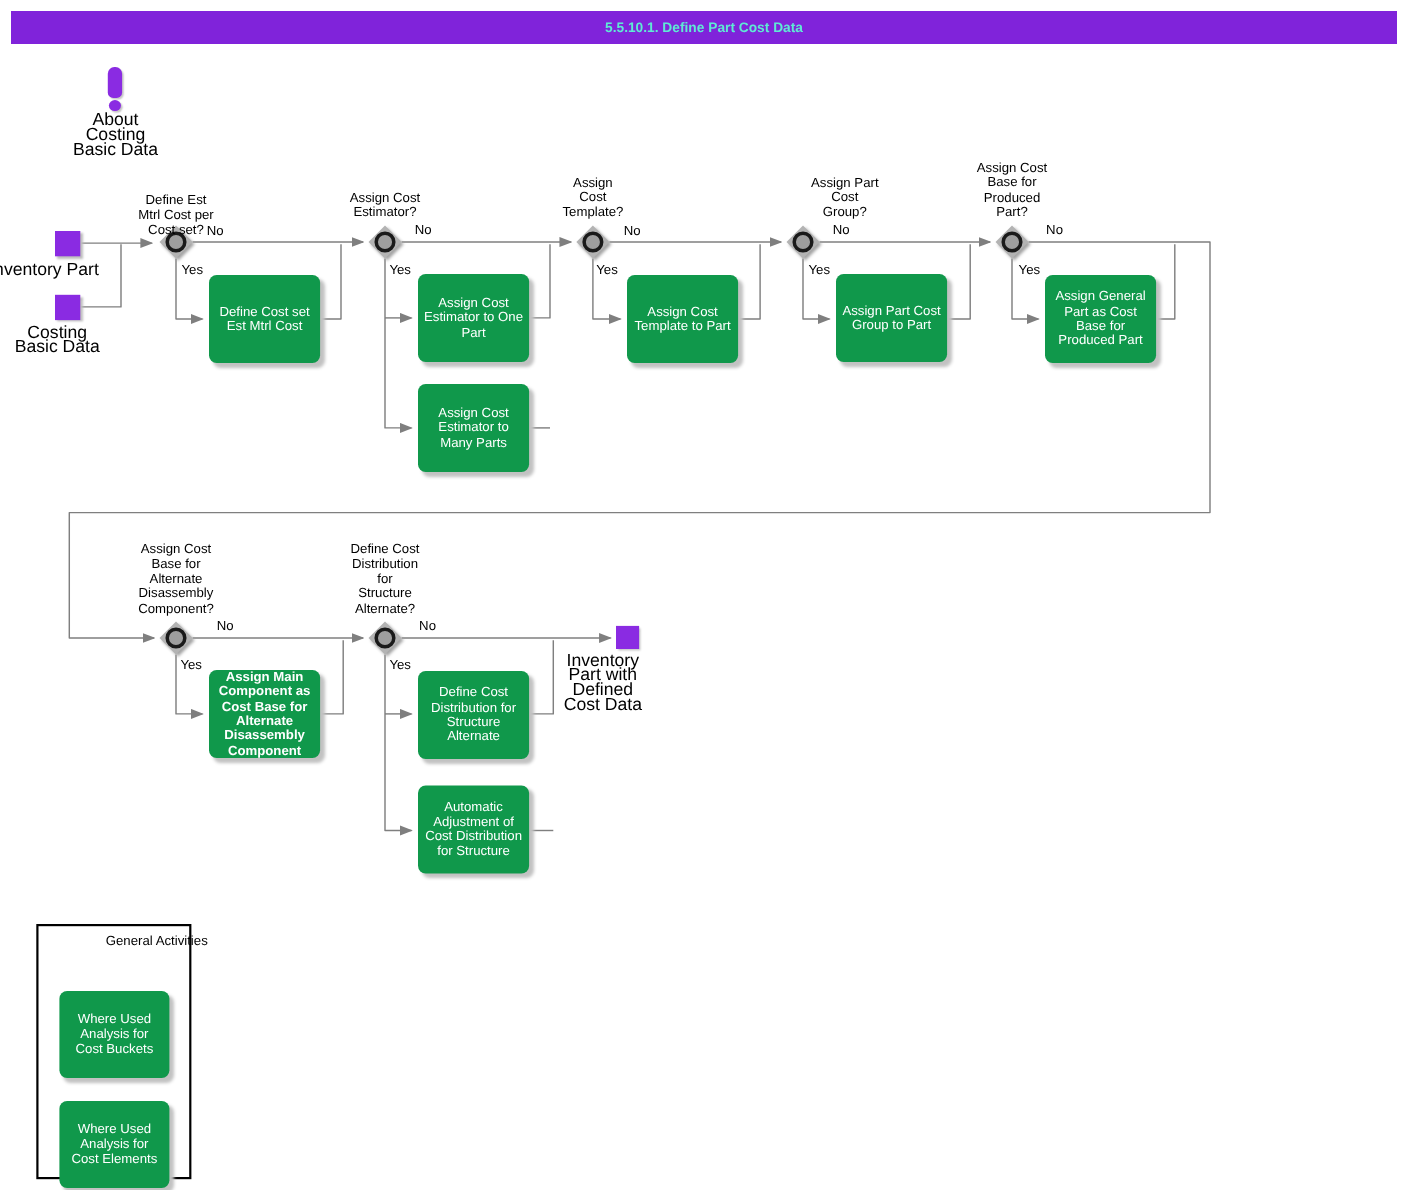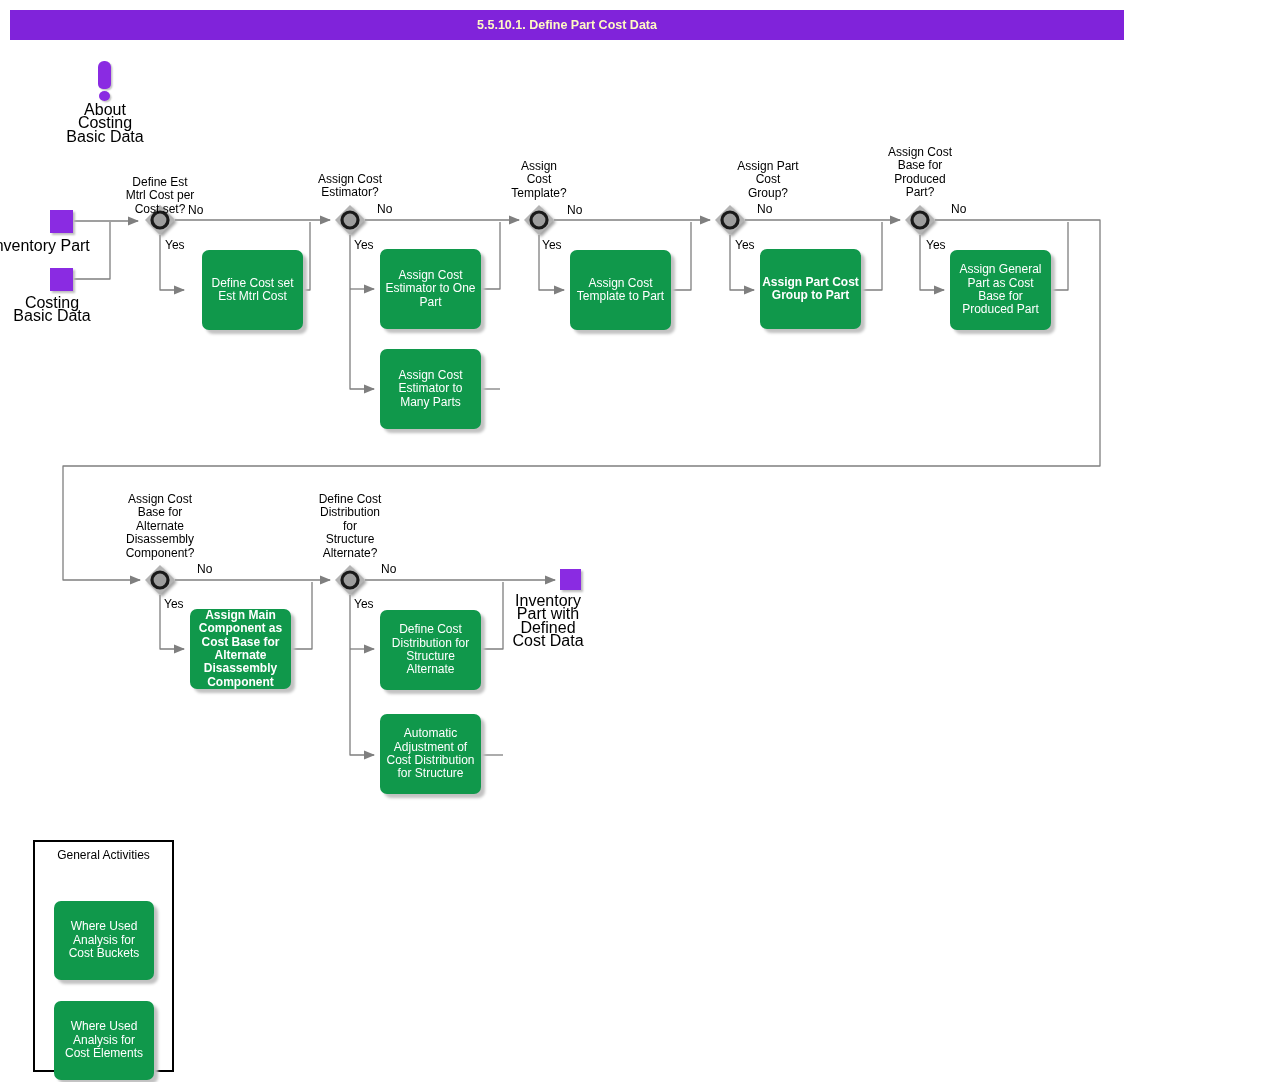--- a/index.html
+++ b/index.html
@@ -1,21 +1,21 @@
 <!DOCTYPE html>
 <html><head>
 <meta charset="utf-8">
 <style>
   html,body{margin:0;padding:0;background:#ffffff;}
   body{width:1280px;height:1082px;position:relative;overflow:hidden;
        font-family:"Liberation Sans",sans-serif;color:#000;}
   .canvas{position:absolute;left:0;top:0;width:1280px;height:1082px;}
 
-  .titlebar{position:absolute;left:10px;top:10px;width:1114px;height:30px;
-    background:#8023DA;color:#fef9c3;font-weight:bold;font-size:12.5px;
+  .titlebar{position:absolute;left:10px;top:10px;width:1260px;height:30px;
+    background:#8023DA;color:#5eead4;font-weight:bold;font-size:12.5px;
     display:flex;align-items:center;justify-content:center;}
 
   .wires{position:absolute;left:0;top:0;pointer-events:none;}
 
   .sq{position:absolute;width:23px;height:23px;background:#8A2BE2;
       box-shadow:2px 2px 2px #bdbdbd;}
   .sq.end{width:21px;height:21px;}
 
   .lbl{position:absolute;font-size:16px;line-height:13.4px;text-align:center;
        transform:translateX(-50%);white-space:pre-line;}
@@ -35,21 +35,21 @@
   .note-icon{position:absolute;left:96px;top:60px;width:20px;height:42px;}
   .note-bar{position:absolute;left:2px;top:1px;width:13px;height:28px;
       background:#8A2BE2;border-radius:6px 6px 5px 5px;
       box-shadow:1.5px 1.5px 1.5px #c6c6c6;}
   .note-dot{position:absolute;left:3px;top:31px;width:11px;height:10px;
       background:#8A2BE2;border-radius:50%;box-shadow:1.5px 1.5px 1.5px #c6c6c6;}
 
   .frame{position:absolute;left:33px;top:840px;width:137px;height:228px;
       border:2px solid #000;background:#fff;}
   .frame-title{position:absolute;left:0;top:6px;width:100%;text-align:center;
-      font-size:12px;}
+      font-size:12px;padding-left:39px;}
   .frame .act{width:100px;height:79px;margin-top:30px;}
 </style>
 </head>
 <body>
 
 <div class="canvas">
 
   <div class="titlebar">
     <span>5.5.10.1. Define Part Cost Data</span>
   </div>
@@ -192,39 +192,39 @@
     </svg>
   </div>
   <div class="q" style="left:350px;top:560px;">Define Cost
 Distribution
 for
 Structure
 Alternate?</div>
   <div class="ny" style="left:381px;top:563px;">No</div>
   <div class="ny" style="left:354px;top:598px;">Yes</div>
 
-  <div class="act" style="left:190px;top:250px;margin-left:12px;">
+  <div class="act" style="left:190px;top:250px;">
     <span>Define Cost set
 Est Mtrl Cost</span>
   </div>
   <div class="act" style="left:380px;top:249px;">
     <span>Assign Cost
 Estimator to One
 Part</span>
   </div>
   <div class="act" style="left:380px;top:349px;">
     <span>Assign Cost
 Estimator to
 Many Parts</span>
   </div>
   <div class="act" style="left:570px;top:250px;">
     <span>Assign Cost
 Template to Part</span>
   </div>
-  <div class="act" style="left:760px;top:249px;font-weight:bold;">
+  <div class="act" style="left:760px;top:249px;">
     <span>Assign Part Cost
 Group to Part</span>
   </div>
   <div class="act" style="left:950px;top:250px;">
     <span>Assign General
 Part as Cost
 Base for
 Produced Part</span>
   </div>
   <div class="act" style="left:190px;top:609px;font-weight:bold;">

